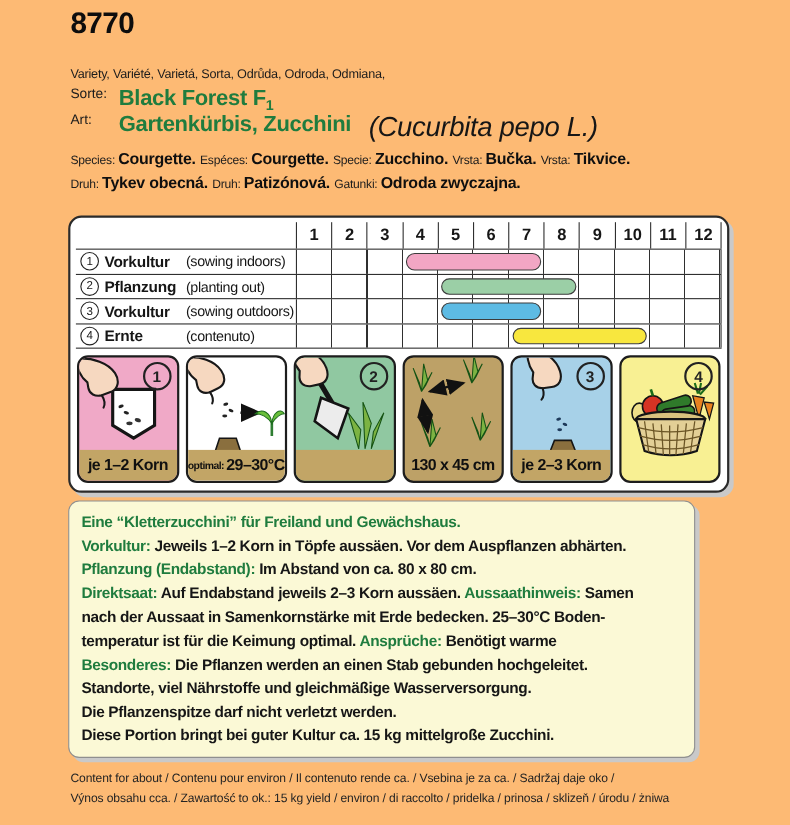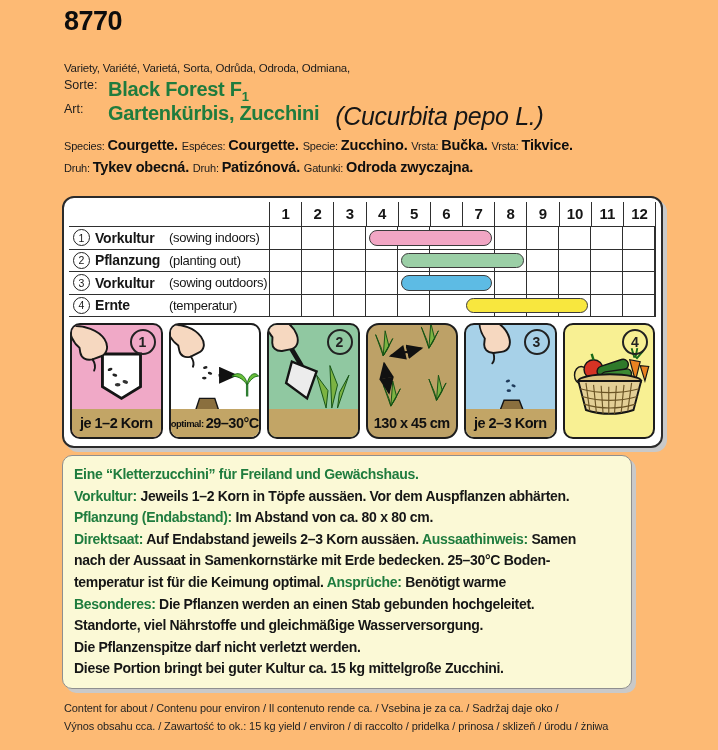--- a/index.html
+++ b/index.html
@@ -128,21 +128,21 @@
         </div>
         <div class="cal-row-months">
           <div class="cal-bar" style="left: calc(33.3333% + 3px); width: calc(25% - 6px); background: rgb(93, 187, 228); border-color: rgb(60, 60, 60);"></div>
         </div>
       </div>
 
       <div class="cal-row">
         <div class="cal-label">
           <span class="row-circle">4</span>
           <span class="row-de">Ernte</span>
-          <span class="row-en">(temperatur)</span>
+          <span class="row-en">(contenuto)</span>
         </div>
         <div class="cal-row-months">
           <div class="cal-bar" style="left: calc(50% + 3px); width: calc(33.3333% - 6px); background: rgb(248, 231, 62); border-color: rgb(60, 60, 60);"></div>
         </div>
       </div>
     </div>
 
     <div class="panels">
 
       <div class="panel" style="background-color: rgb(240, 169, 199);">
@@ -200,21 +200,21 @@
           <g transform="translate(-4,-4) rotate(24 18 18)">
             <path d="M-6,2 C8,-2 22,0 30,8 C36,14 36,21 30,25 L23,30 C17,33 12,31 10,26 L8,21 C0,17 -6,10 -6,2 Z" fill="#f6d8c0" stroke="#181818" stroke-width="2"></path>
           </g>
         </svg>
         <div class="badge">2</div>
         <div class="band">
             <span></span>
           </div>
       </div>
 
-      <div class="panel" style="background-color: rgb(189, 161, 103); border-radius: 13px;">
+      <div class="panel" style="background-color: rgb(189, 161, 103);">
         <svg viewBox="0 0 93 116" preserveAspectRatio="none">
           <defs>
               <marker id="ah4" markerWidth="9" markerHeight="8" refX="7" refY="3.5" orient="auto">
                 <path d="M0,0 L8,3.5 L0,7 Z" fill="#111"></path>
               </marker>
                 <marker id="ah4s" markerWidth="9" markerHeight="8" refX="1" refY="3.5" orient="auto">
                 <path d="M8,0 L0,3.5 L8,7 Z" fill="#111"></path>
               </marker>
             </defs>
           <g fill="#7cb342" stroke="#145214" stroke-width="1">

